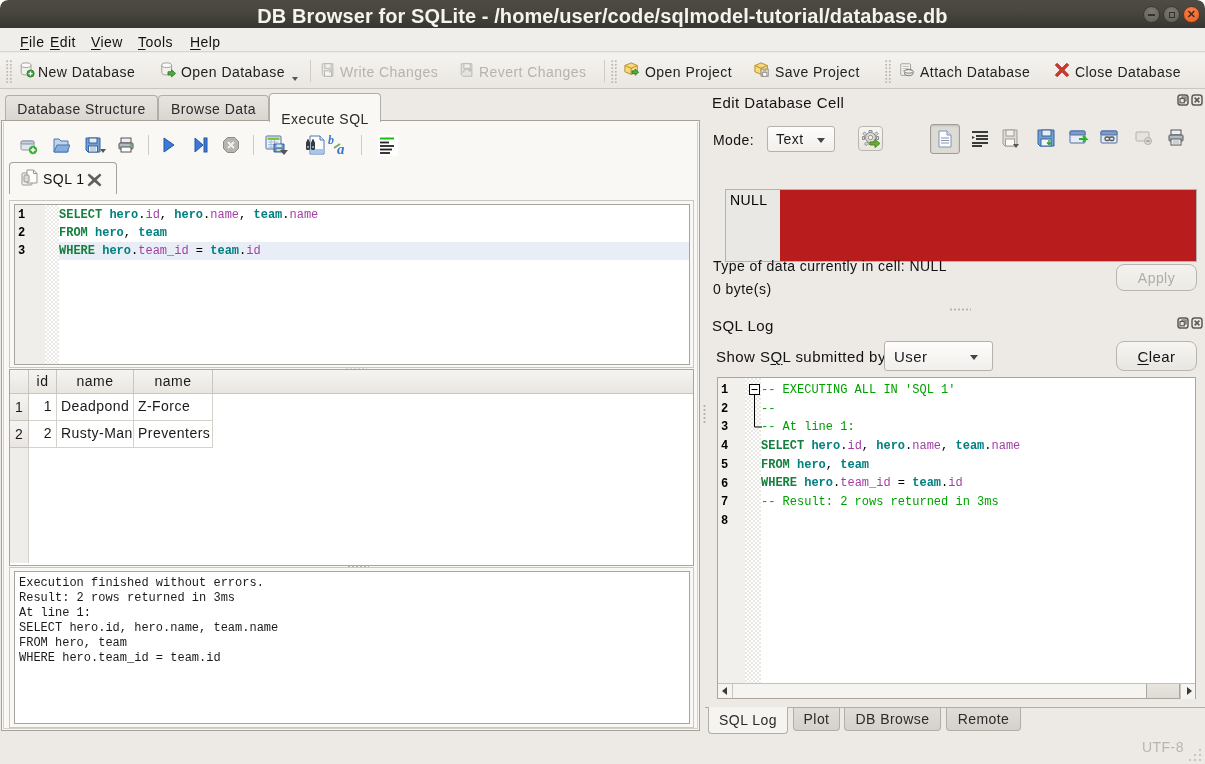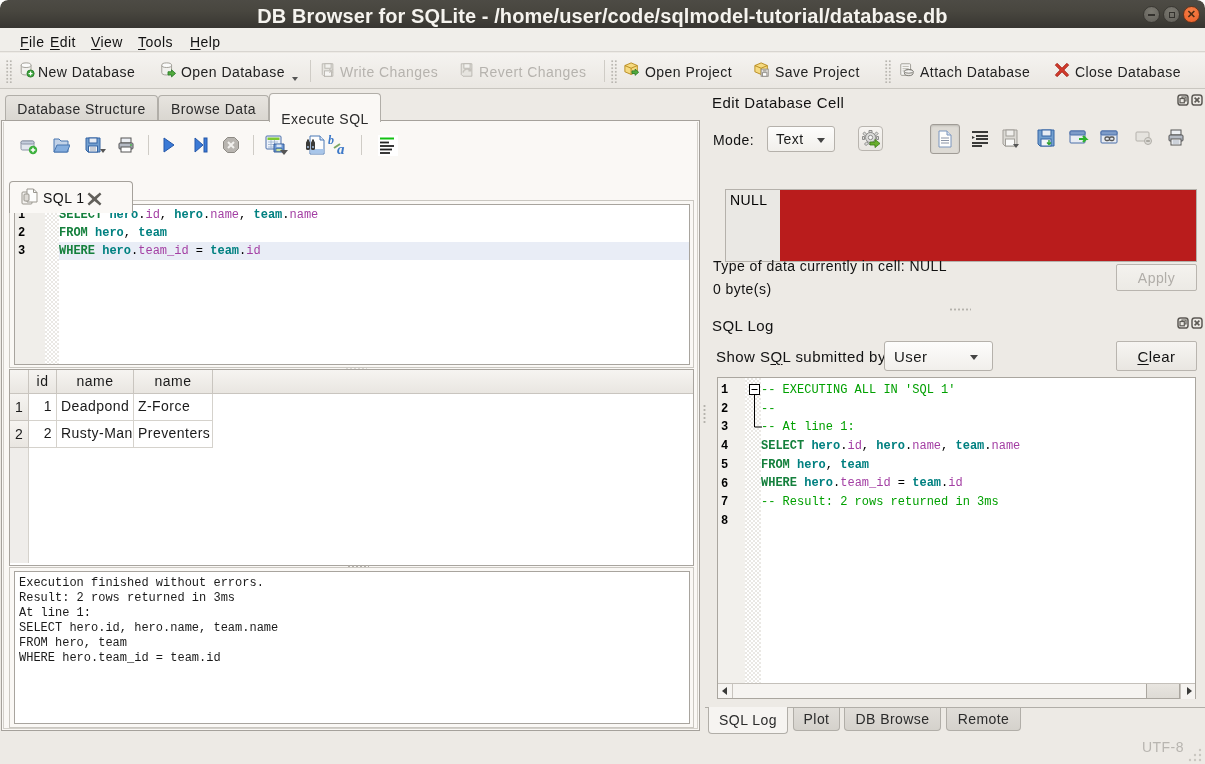--- a/index.html
+++ b/index.html
@@ -33,21 +33,21 @@
 .tsep { position:absolute; top:7px; width:1px; height:22px; background:#cfccc6; }
 .ticon { position:absolute; top:10px; width:16px; height:16px; }
 .darr { position:absolute; width:0; height:0; border-left:3.5px solid transparent; border-right:3.5px solid transparent; border-top:4px solid #555; }
 
 .mtab { position:absolute; height:26px; background:linear-gradient(#e7e4df,#d9d6d0); border:1px solid #b1aea8; border-bottom:none; border-radius:4px 4px 0 0; font-size:14px; text-align:center; padding-top:5px; color:#2b2b2b; top:95px; }
 .mtab.active { top:93px; height:29px; padding-top:17px; background:#faf8f5; z-index:5; }
 
 #leftpane { left:1px; top:120px; width:699px; height:611px; background:#faf8f5; border:1px solid #a5a19b; }
 .icon { position:absolute; }
 
-#sqltab { position:absolute; left:7px; top:60px; width:124px; height:32px; background:#faf8f5; border:1px solid #a5a19b; border-bottom:none; border-radius:4px 4px 0 0; z-index:3; }
+#sqltab { position:absolute; left:7px; top:41px; width:108px; height:32px; background:#faf8f5; border:1px solid #a5a19b; border-bottom:none; border-radius:4px 4px 0 0; z-index:3; }
 .whitebox { position:absolute; background:#fff; border:1px solid #b3afa9; }
 .hatch { position:absolute;
   background-image:conic-gradient(#eae8e4 25%, transparent 25% 50%, #eae8e4 50% 75%, transparent 75%); background-size:4px 4px; }
 .lnum { position:absolute; font-family:"Liberation Mono",monospace; font-size:12px; font-weight:bold; color:#000; line-height:18px; letter-spacing:0; }
 .code { position:absolute; font-family:"Liberation Mono",monospace; font-size:12px; white-space:pre; color:#000; line-height:18px; letter-spacing:0; }
 .kw { color:#15803d; font-weight:bold; }
 .tbl { color:#008080; font-weight:bold; }
 .fld { color:#a33ea3; }
 .cmt { color:#00a000; }
 
@@ -56,21 +56,21 @@
 .cell { position:absolute; border-right:1px solid #d5d2cc; border-bottom:1px solid #d5d2cc; font-size:14px; padding:4px 4px 0 4px; white-space:nowrap; overflow:hidden; }
 
 .hdots { position:absolute; width:22px; height:3px;
   background-image:radial-gradient(circle, #b5b2ac 1px, transparent 1.2px); background-size:4px 3px; }
 .vdots { position:absolute; width:3px; height:20px;
   background-image:radial-gradient(circle, #b5b2ac 1px, transparent 1.2px); background-size:3px 4px; }
 
 .dtitle { position:absolute; font-size:15px; color:#111; }
 .combo { position:absolute; background:linear-gradient(#fdfdfc,#f1efeb); border:1px solid #b5b1ab; border-radius:3px; font-size:14px; }
 .combo .arr { position:absolute; width:0; height:0; border-left:4px solid transparent; border-right:4px solid transparent; border-top:5px solid #444; }
-.btn { position:absolute; background:linear-gradient(#f7f5f2,#e9e6e1); border:1px solid #b9b5af; border-radius:2px; text-align:center; font-size:14px; }
+.btn { position:absolute; background:linear-gradient(#f7f5f2,#e9e6e1); border:1px solid #b9b5af; border-radius:8px; text-align:center; font-size:14px; }
 .toolbtn { position:absolute; width:30px; height:30px; border-radius:3px; }
 .toolbtn.pressed { background:#dedbd5; border:1px solid #a09c96; box-shadow:inset 0 1px 2px rgba(0,0,0,0.15); }
 
 .btab { position:absolute; height:23px; background:linear-gradient(#e0ddd8,#d5d2cc); border:1px solid #b1aea8; border-top:none; border-radius:0 0 4px 4px; font-size:14px; text-align:center; padding-top:3px; color:#2b2b2b; top:708px; }
 .btab.active { top:707px; height:27px; padding-top:5px; background:#f6f4f1; z-index:5; }
 
 #hscroll { position:absolute; left:718px; top:683px; width:477px; height:15px; background:#f6f4f1; border-top:1px solid #c4c0ba; }
 .sbtn { position:absolute; top:0; width:15px; height:15px; background:#f6f4f1; }
 .sthumb { position:absolute; top:0px; width:34px; height:15px; background:linear-gradient(#e8e5e0,#dedbd5); border:1px solid #aaa69f; border-top:none; }
 .tri-l { width:0;height:0;border-top:4px solid transparent;border-bottom:4px solid transparent;border-right:5px solid #3a3a38; position:absolute; top:3px; left:4px; }

